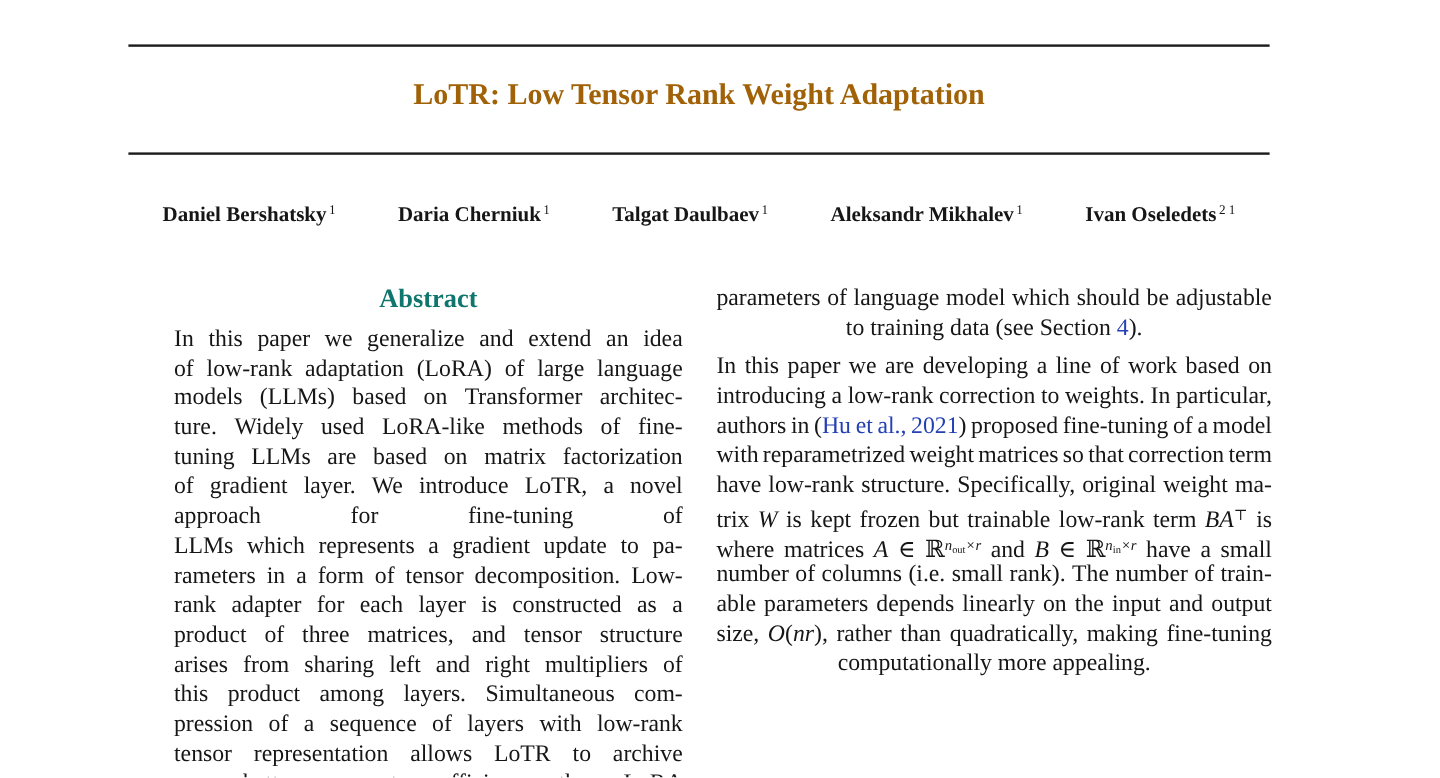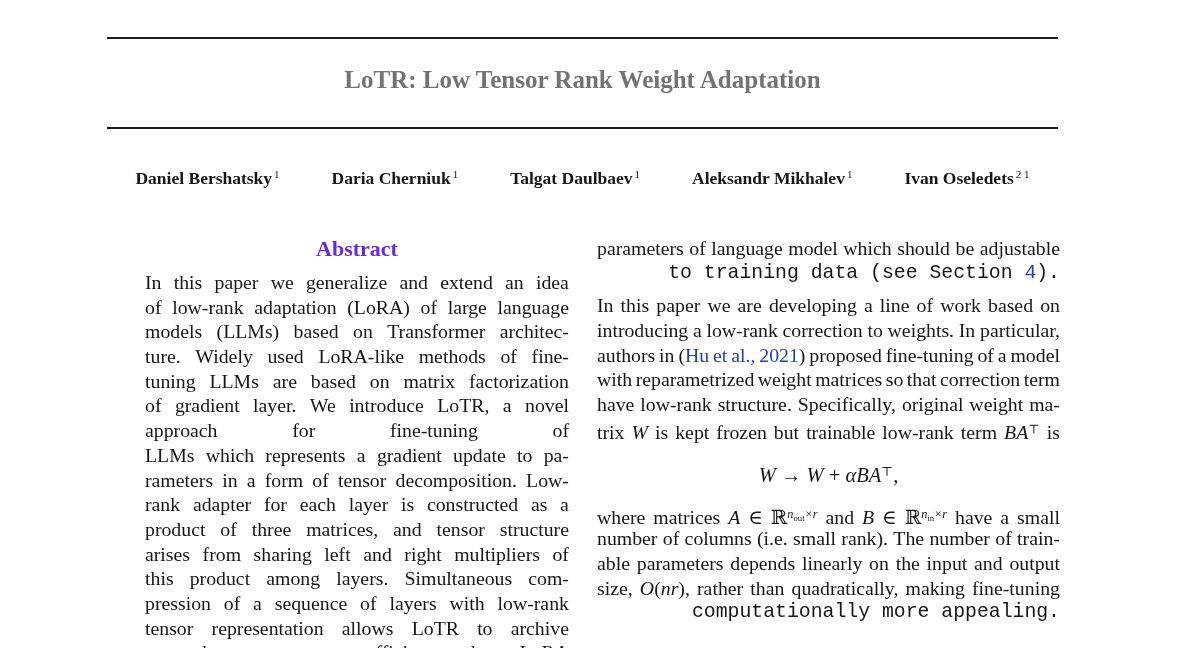--- a/index.html
+++ b/index.html
@@ -6,40 +6,40 @@
   .page{
     position:relative;width:1200px;height:648px;background:#ffffff;
     font-family:"Liberation Serif","DejaVu Serif",serif;color:#161616;
     overflow:hidden;
   }
   .rule{position:absolute;left:107px;width:951px;height:2px;background:#1c1c1c;}
   .rule-top{top:37px;}
   .rule-bottom{top:127px;}
   .paper-title{
     position:absolute;left:107px;top:64px;width:951px;text-align:center;
-    font-size:25px;font-weight:bold;color:#737373;line-height:32px;
+    font-size:25px;font-weight:bold;color:#a16207;line-height:32px;
   }
   .authors{
     position:absolute;left:107px;top:168px;width:951px;text-align:center;
     font-size:17.5px;font-weight:bold;white-space:nowrap;
   }
   .author{margin:0 26px;text-align:center;}
   .author sup{font-size:11px;font-weight:normal;vertical-align:6px;margin-left:2px;}
   .abstract-heading{
     position:absolute;left:145px;top:236px;width:424px;text-align:center;
-    font-size:22px;font-weight:bold;color:#6d28d9;
+    font-size:22px;font-weight:bold;color:#0f766e;
   }
   .col{position:absolute;font-size:19.8px;}
   .col-left{left:145px;top:270px;width:424px;}
   .col-right{left:597px;top:236px;width:463px;}
   .line{
     display:flex;justify-content:space-between;align-items:baseline;
     height:24.7px;line-height:24.7px;overflow:visible;
   }
-  .line.last{display:block;text-align:right;font-family:Liberation Mono, monospace;}
+  .line.last{display:block;text-align:center;}
   .tk{white-space:pre;}
   .seg{white-space:pre;}
   .seg-i{font-style:italic;}
   .seg-link{color:var(--link-color);}
   .seg-isup{font-size:62%;vertical-align:0.5em;font-style:italic;}
   .seg-supsub{font-size:44%;vertical-align:0.34em;}
   .para-gap{height:8px;}
   .equation{
     text-align:center;height:26px;line-height:26px;margin:17px 0;
     font-size:20.5px;
@@ -280,21 +280,20 @@
         <span class="tk"><span class="seg">is</span></span>
         <span class="tk"><span class="seg">kept</span></span>
         <span class="tk"><span class="seg">frozen</span></span>
         <span class="tk"><span class="seg">but</span></span>
         <span class="tk"><span class="seg">trainable</span></span>
         <span class="tk"><span class="seg">low-rank</span></span>
         <span class="tk"><span class="seg">term</span></span>
         <span class="tk"><span class="seg seg-i">BA</span><span class="seg seg-isup">⊤</span></span>
         <span class="tk"><span class="seg">is</span></span>
       </div>
-      <div class="equation"><span class="seg seg-i">W</span><span class="seg"> → </span><span class="seg seg-i">W</span><span class="seg"> + </span><span class="seg seg-i">αBA</span><span class="seg seg-isup">⊤</span><span class="seg">,</span></div>
       <div class="line">
         <span class="tk"><span class="seg">where</span></span>
         <span class="tk"><span class="seg">matrices</span></span>
         <span class="tk"><span class="seg seg-i">A</span></span>
         <span class="tk"><span class="seg">∈</span></span>
         <span class="tk"><span class="seg">ℝ</span><span class="seg seg-isup">n</span><span class="seg seg-supsub">out</span><span class="seg seg-isup">×r</span></span>
         <span class="tk"><span class="seg">and</span></span>
         <span class="tk"><span class="seg seg-i">B</span></span>
         <span class="tk"><span class="seg">∈</span></span>
         <span class="tk"><span class="seg">ℝ</span><span class="seg seg-isup">n</span><span class="seg seg-supsub">in</span><span class="seg seg-isup">×r</span></span>

